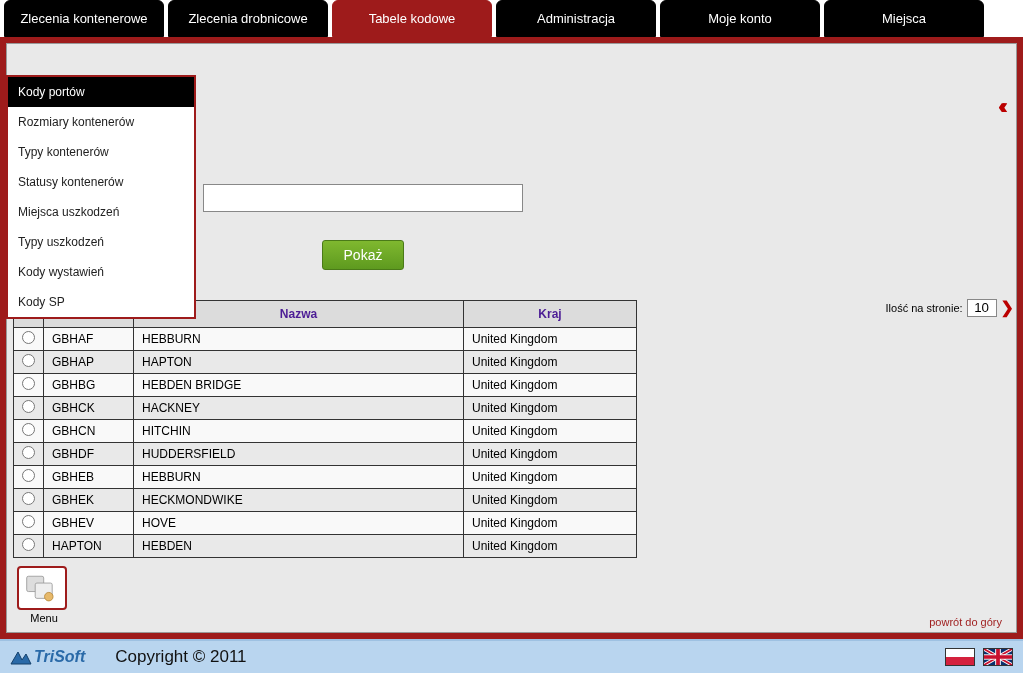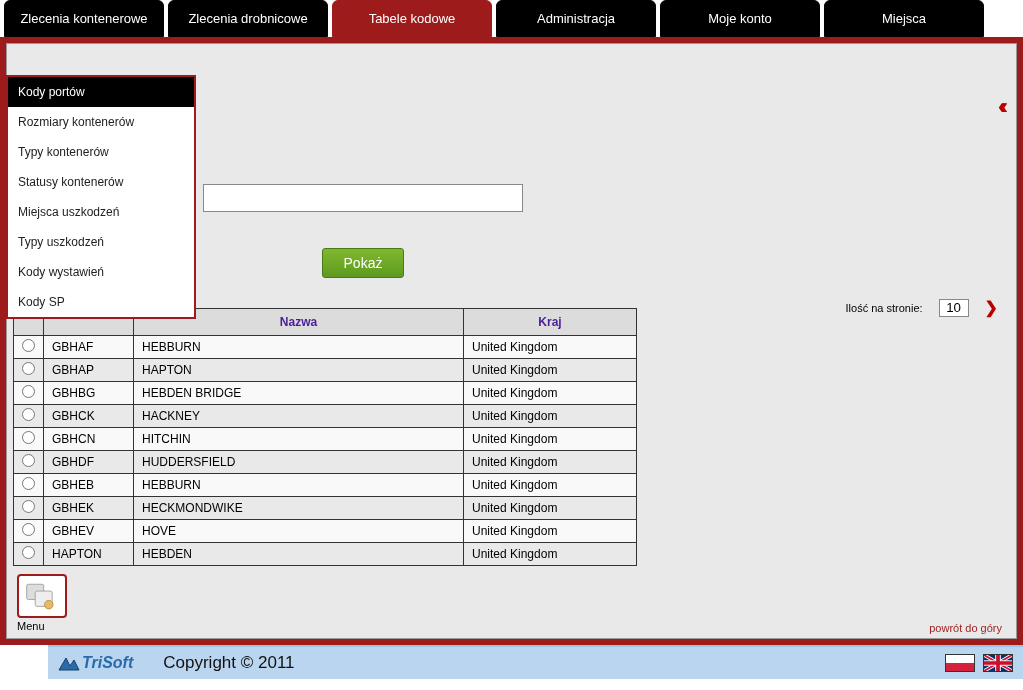--- a/index.html
+++ b/index.html
@@ -25,24 +25,24 @@
   .dropdown .item { padding:8px 10px; font-size:12px; color:#222; cursor:pointer; }
   .dropdown .item.active { background:#000; color:#fff; }
   .dropdown .item + .item {  }
 
   
   .collapse { position:absolute; top:50px; right:14px; color:#b00; font-size:22px; letter-spacing:-6px; font-weight:bold; cursor:pointer; }
 
   
   .filterwrap { margin-left:196px; margin-top:80px; text-align:center; width:320px; }
   .filter-input { width:320px; height:28px; border:1px solid #888; background:#fff; padding:2px 6px; }
-  .btn-green { display:inline-block; margin-top:36px; width:82px; height:30px; background:linear-gradient(#7fb82f,#5e9a1f); color:#fff; border:1px solid #4a7a18; border-radius:3px; font-size:14px; cursor:pointer; }
-
-  
-  .perpage { position:absolute; right:18px; top:254px; font-size:11px; display:flex; align-items:center; gap:16px; }
+  .btn-green { display:inline-block; margin-top:28px; width:82px; height:30px; background:linear-gradient(#7fb82f,#5e9a1f); color:#fff; border:1px solid #4a7a18; border-radius:3px; font-size:14px; cursor:pointer; }
+
+  
+  .perpage { position:absolute; right:2px; top:254px; font-size:11px; display:flex; align-items:center; gap:4px; }
   .perpage input { width:30px; height:18px; border:1px solid #888; text-align:center; }
   .perpage .go { color:#b00; font-size:16px; font-weight:bold; cursor:pointer; }
 
   
   .tblwrap { margin:30px 0 0 6px; width:624px; }
   table.data { width:100%; border-collapse:collapse; border:1px solid #333; }
   table.data th { background:#dcdcdc; border:1px solid #333; padding:6px 8px; font-weight:bold; color:#4c1d95; }
   table.data th:first-child { width:26px; color:#333; }
   table.data td { border:1px solid #333; padding:3px 8px; font-size:12px; }
   table.data td:first-child { text-align:center; width:26px; }
@@ -50,29 +50,29 @@
   table.data tr:nth-child(odd) td { background:#f9f9f9; }
   table.data input[type=radio] { margin:0; }
   .col-kod { width:90px; }
   .col-nazwa { width:330px; }
 
   .pager { width:624px; background:#eee; border:1px solid #333; border-top:none; padding:4px 6px; font-size:12px; color:#9e1b1b; margin-left:6px; }
   .pager .pg { display:inline-block; padding:0 2px; cursor:pointer; }
   .pager .pg.cur { background:#000; color:#fff; }
 
   
-  .menuicon { margin:8px 0 6px 10px; width:54px; }
+  .menuicon { margin:8px 0 6px 10px; width:54px; text-align:center; }
   .menuicon .frame { width:50px; height:44px; border:2px solid #9e1b1b; border-radius:4px; background:#fff; display:flex; align-items:flex-end; justify-content:center; padding-bottom:4px; cursor:pointer; }
   .menuicon .frame svg { width:34px; height:30px; }
   .menuicon .lbl { font-size:11px; margin-top:2px; }
 
   .backtop { position:absolute; bottom:4px; right:14px; color:#9e1b1b; font-size:11px; cursor:pointer; }
 
   
-  .footer { background:#b9d5ef; border-top:2px solid #9ec1e2; padding:6px 10px; display:flex; align-items:center; height:34px;margin-left:48px; }
+  .footer { background:#b9d5ef; border-top:2px solid #9ec1e2; padding:6px 10px; display:flex; align-items:center; height:34px; }
   .footer .logo { display:flex; align-items:center; gap:2px; font-weight:bold; font-size:16px; font-style:italic; color:#2a6aa8; }
   .footer .copy { margin-left:30px; font-size:17px; color:#111; }
   .footer .flags { margin-left:auto; display:flex; gap:8px; }
   .footer .flag { width:30px; height:18px; border:1px solid #333; cursor:pointer; }
 </style>
 </head>
 <body>
 
 <div class="page">
   <div class="tabs" id="tabs">

